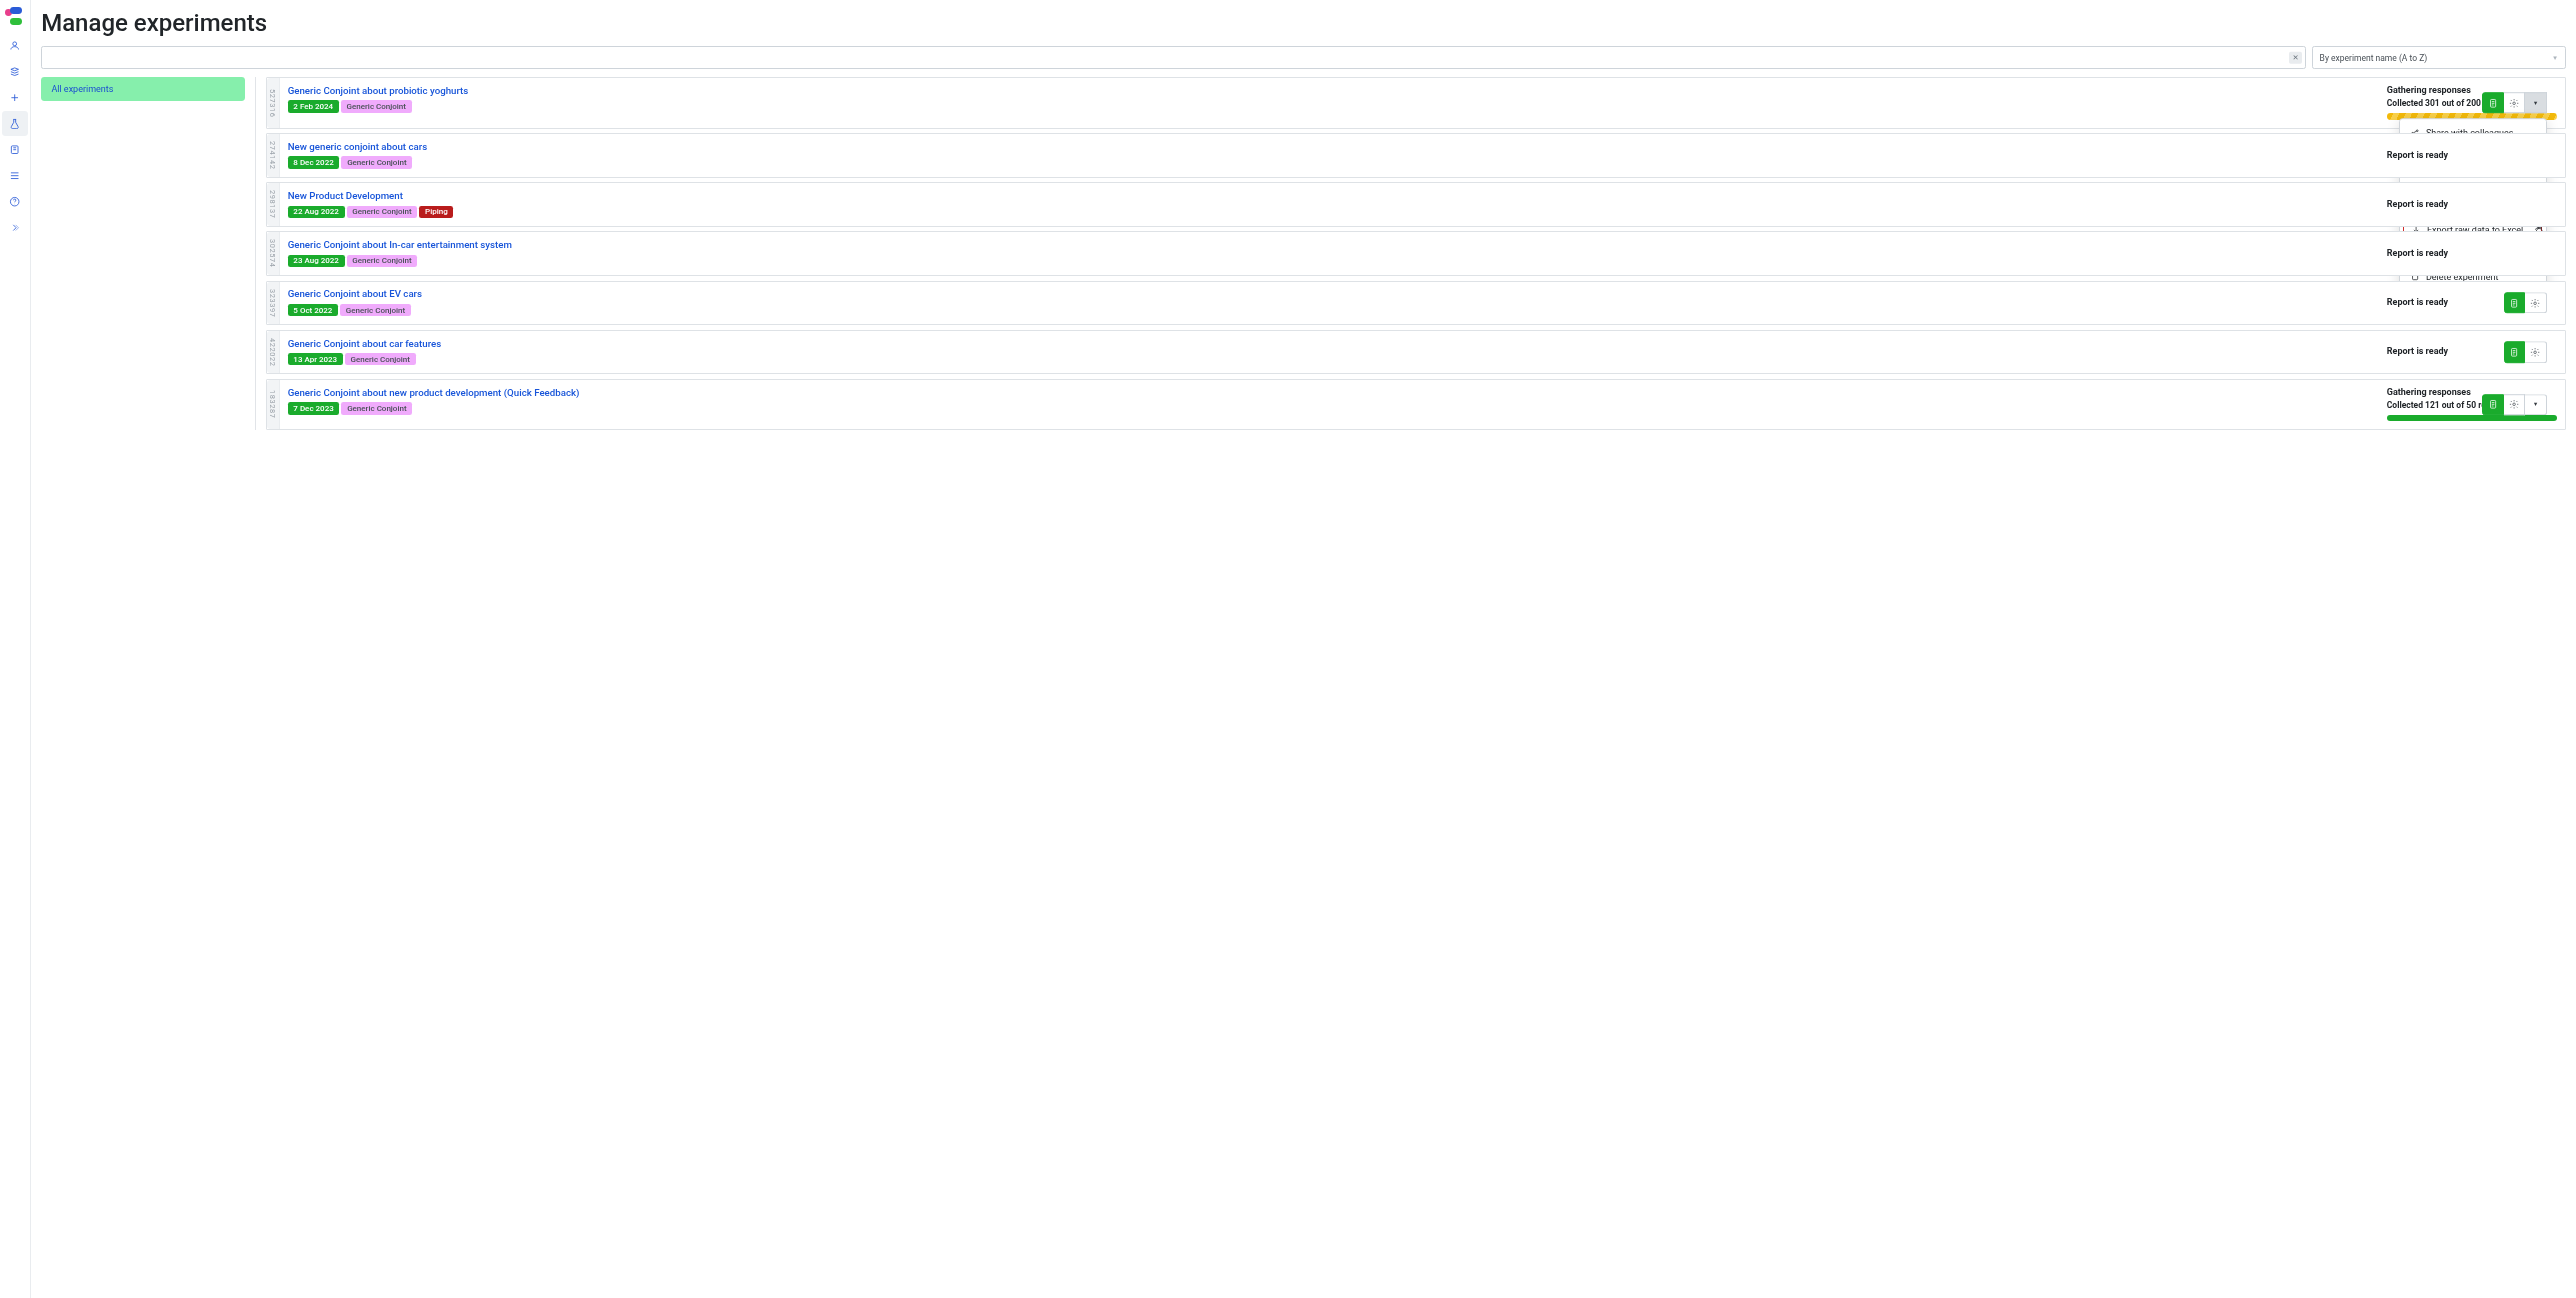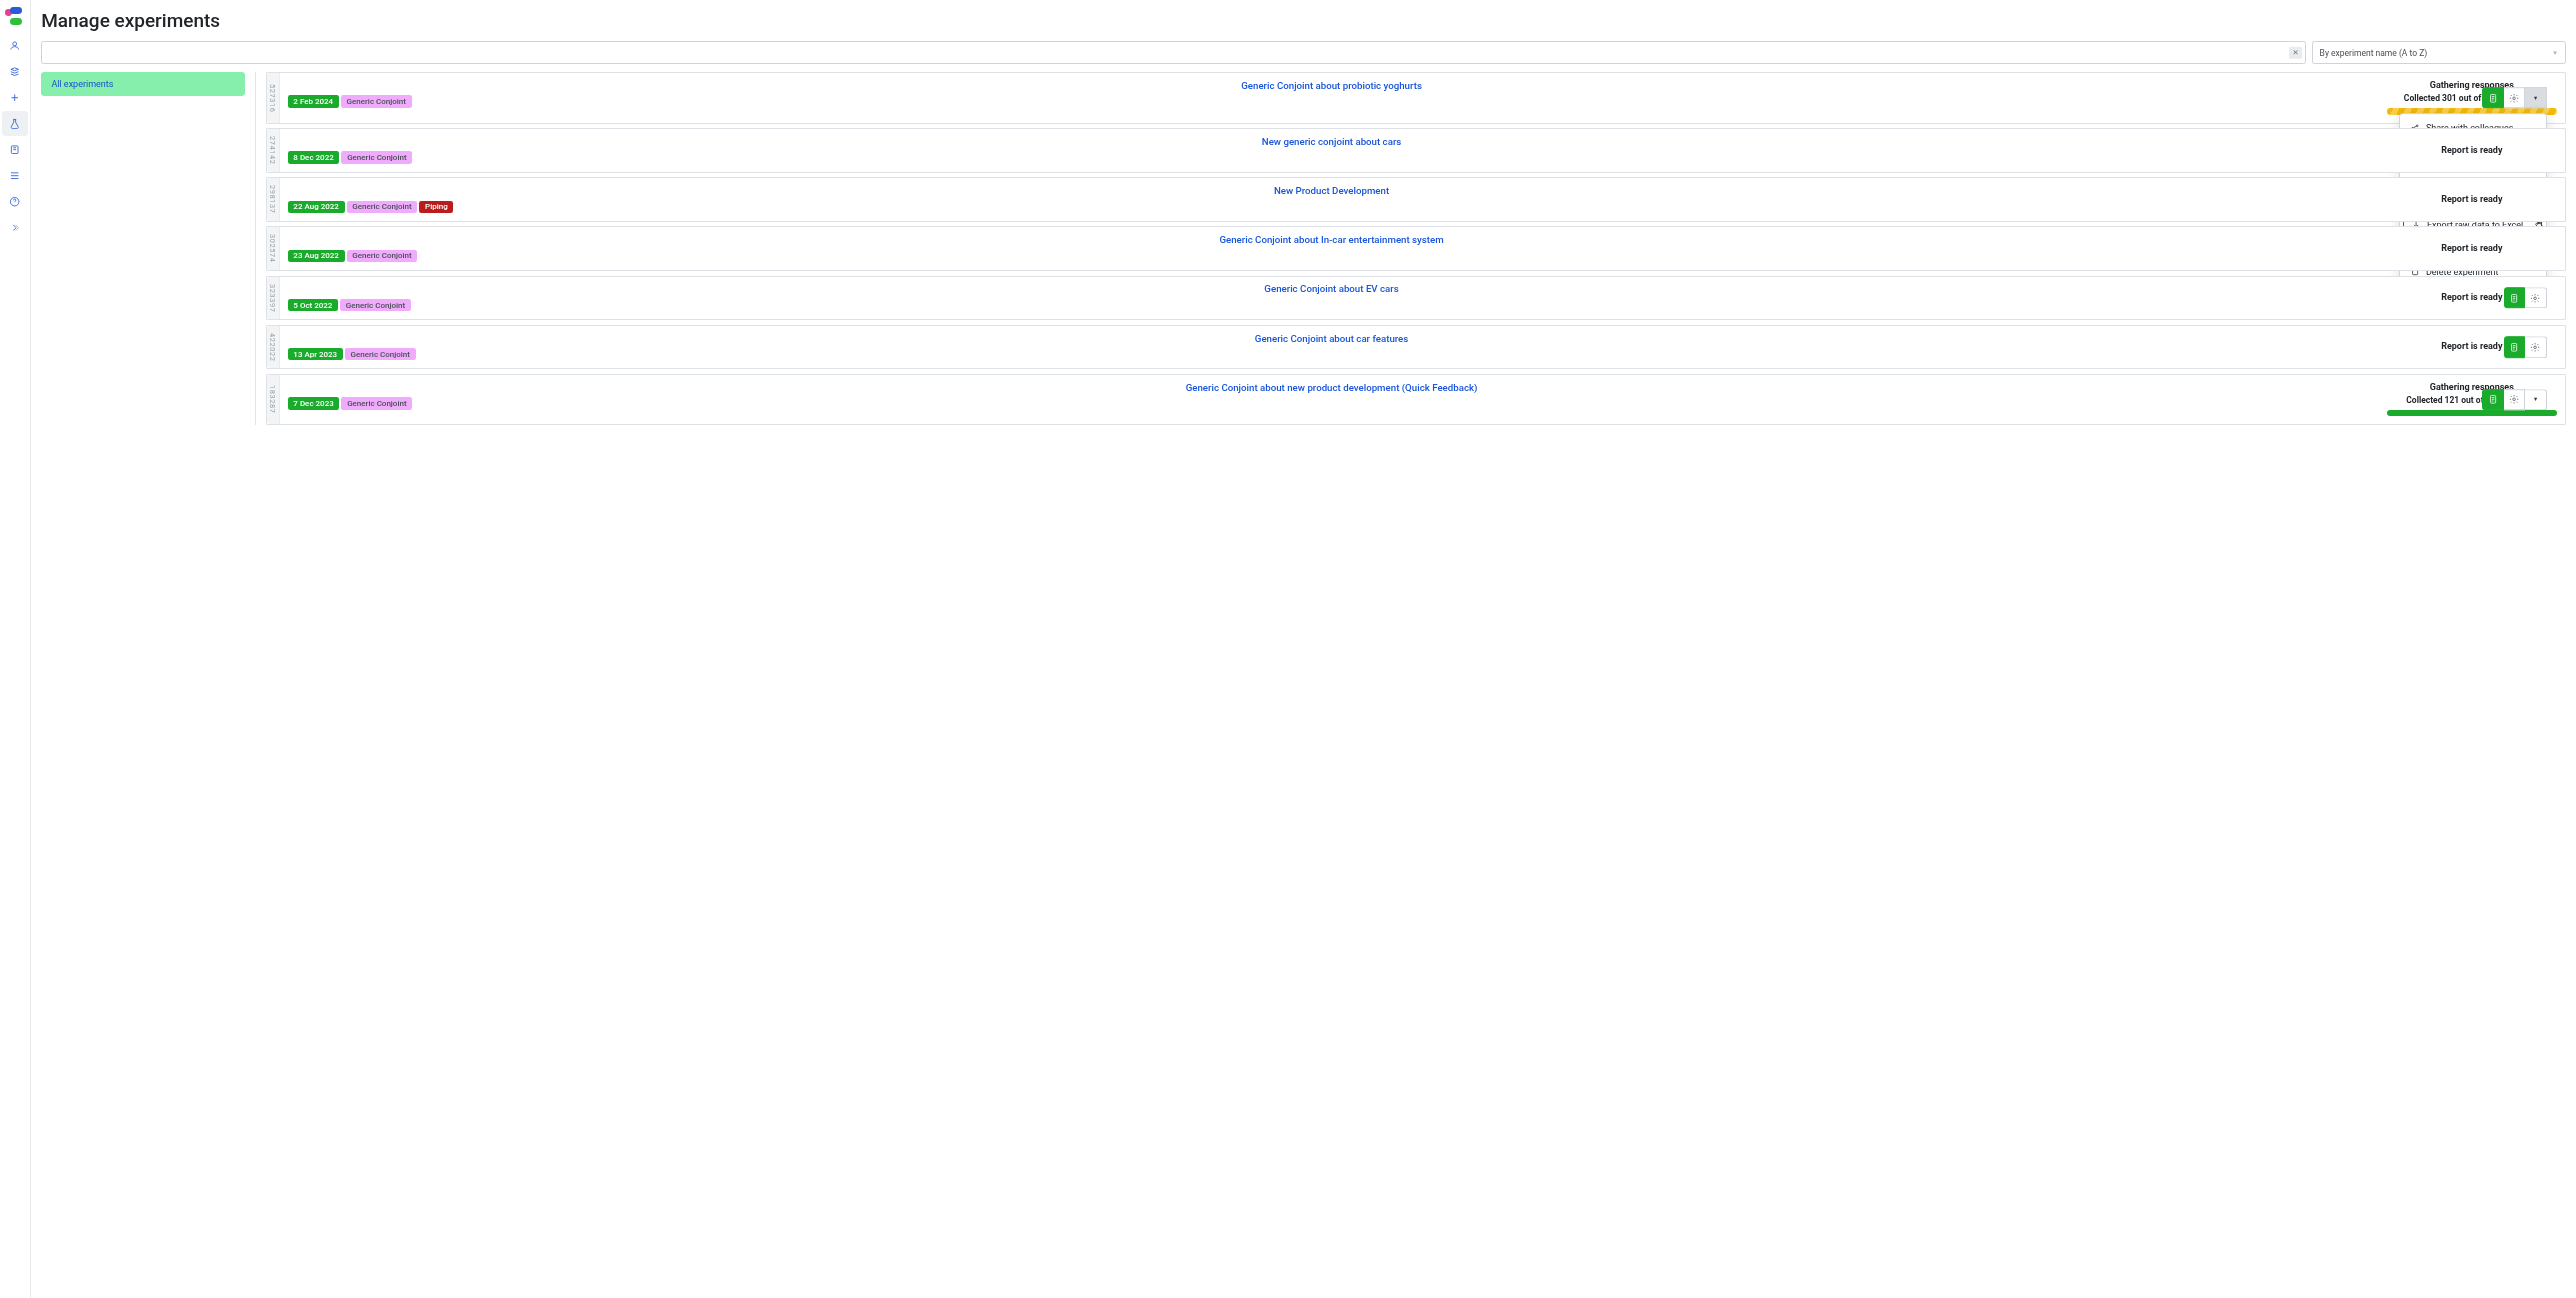--- a/index.html
+++ b/index.html
@@ -26,21 +26,21 @@
 .rail-btn {
   width: 26px; height: 25px;
   display:flex; align-items:center; justify-content:center;
   border-radius:3.4px; color:#2a5bd7; cursor:pointer;
 }
 .rail-btn.active { background:#eef1f4; }
 .rail-btn svg { width:11.4px; height:11.4px; stroke:#2a5bd7; fill:none; stroke-width:1.8; }
 
 .main { flex:1; padding: 5.7px 10.2px 17px 10.2px; }
 
-h1.page-title { font-size: 19px; font-weight:500; margin: 3.4px 0 9px 0; }
+h1.page-title { font-size: 24px; font-weight:500; margin: 3.4px 0 9px 0; }
 
 .toolbar { display:flex; gap:5.7px; margin-bottom:8px; }
 .searchbox {
   flex:1; position:relative;
   border:0.6px solid #ced4da; border-radius:2.3px; height:23px;
   display:flex; align-items:center; padding:0 23px 0 6.8px;
 }
 .searchbox input { border:none; outline:none; width:100%; font-size:8.5px; background:transparent; }
 .searchbox .clear {
   position:absolute; right:3.4px; top:50%; transform:translateY(-50%);
@@ -62,21 +62,21 @@
   background:#86efac; color:#1a4fd0; padding:6.8px 10.2px; border-radius:3.4px;
   font-size:9px;
 }
 
 .divider-v { width:0.6px; background:#e1e4e8; }
 
 .list-col { flex:1; display:flex; flex-direction:column; gap:4.5px; }
 
 .exp-card {
   border:0.6px solid #dee2e6; border-radius:1px; display:flex; overflow:visible;
-  background:#fff; position:relative;text-align:center;
+  background:#fff; position:relative;
 }
 .exp-id {
   width:12.5px; background:#f2f4f6; border-right:0.6px solid #e9ecef;
   display:flex; align-items:center; justify-content:center;
   writing-mode: vertical-rl; text-orientation: mixed;
   color:#9aa1a9; font-size:7.4px; letter-spacing:0.6px;
   border-top-left-radius:3.4px; border-bottom-left-radius:3.4px;
 }
 .exp-body { flex:1; padding:6.8px 8px 8px 8px; display:flex; gap:11.4px; }
 .exp-left { flex:1; min-width:0; }

